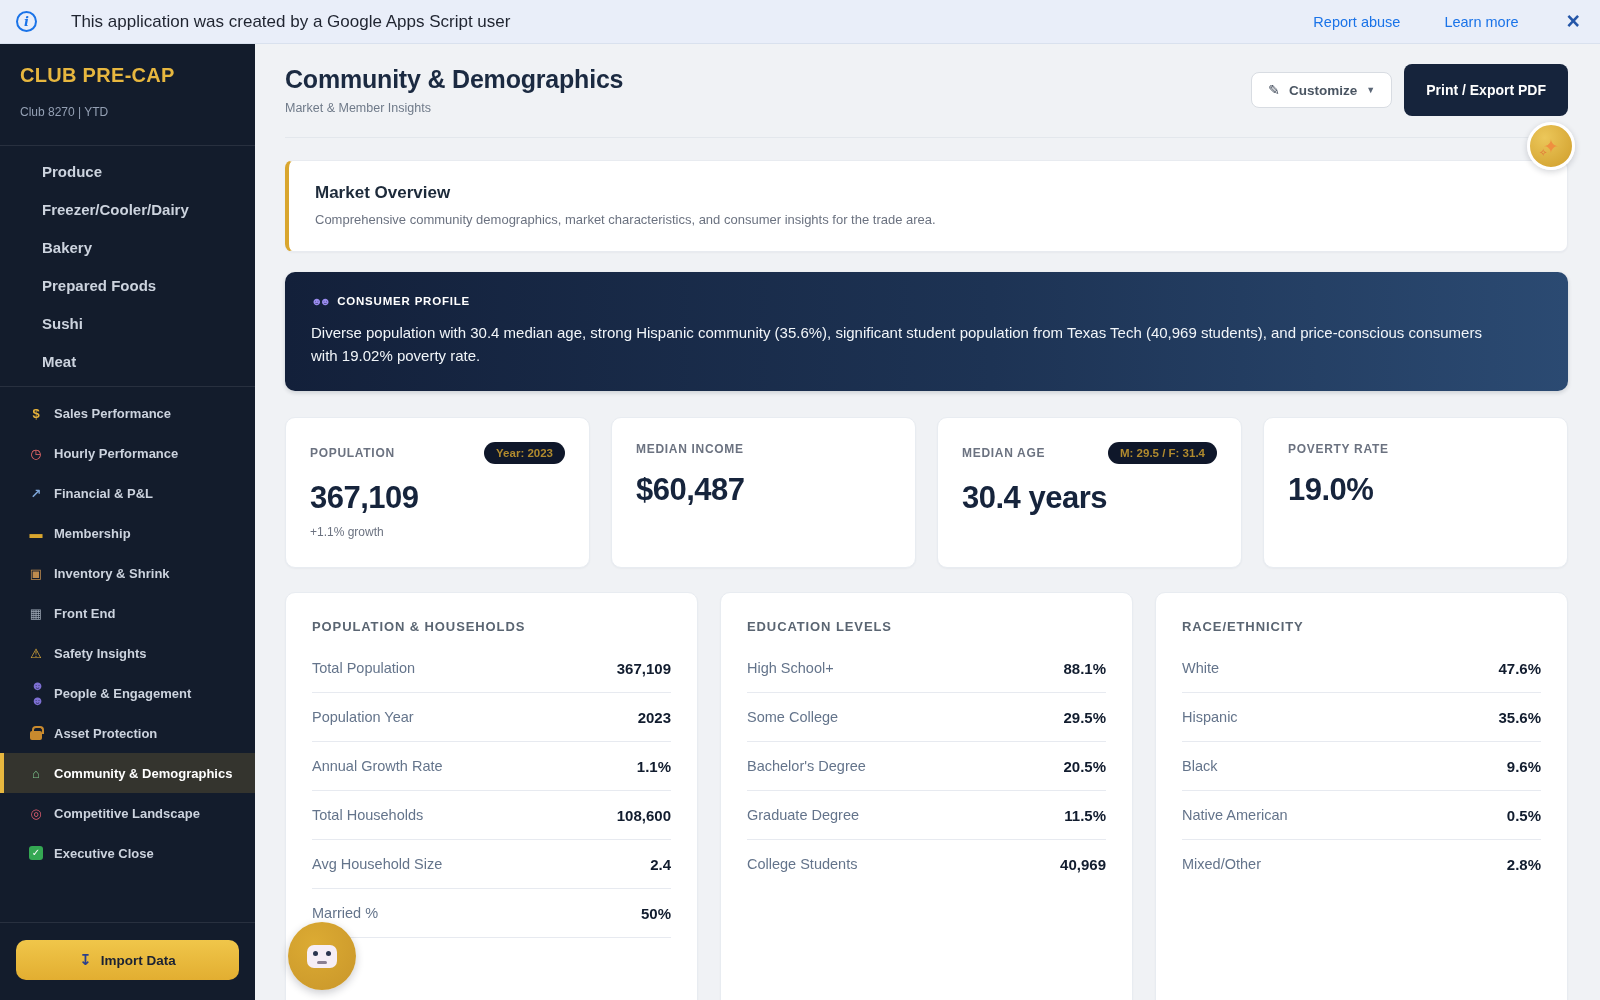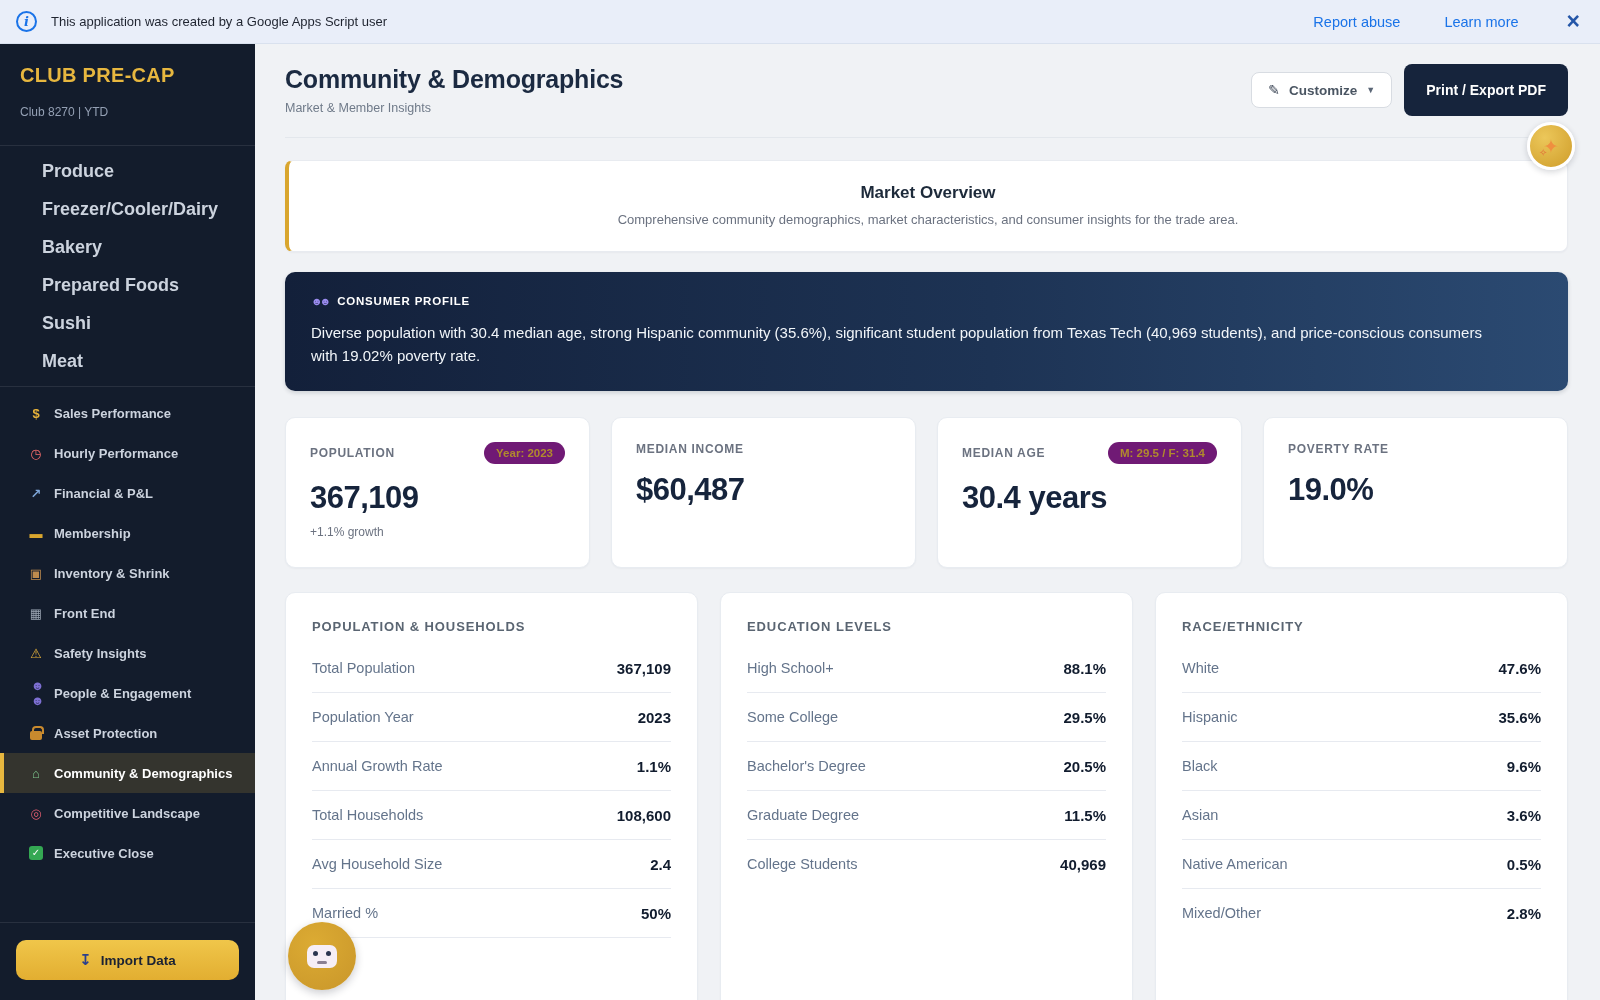--- a/index.html
+++ b/index.html
@@ -16,40 +16,40 @@
     position: absolute; top: 0; left: 0; width: 1600px; height: 44px;
     background: #e9eef9; border-bottom: 1px solid #d9e1ee;
     display: flex; align-items: center; padding: 0 16px; z-index: 40;
   }
   .info-icon {
     width: 21px; height: 21px; border: 2px solid #1a73e8; border-radius: 50%;
     color: #1a73e8; font-size: 13px; font-weight: 700; font-style: italic;
     display: flex; align-items: center; justify-content: center;
     font-family: "DejaVu Serif", serif; flex: 0 0 auto;
   }
-  .banner-msg { margin-left: 14px; font-size: 13px; color: #1f2430; margin-right: auto; }
+  .banner-msg { margin-left: 34px; font-size: 17px; color: #1f2430; margin-right: auto; }
   .banner-link { font-size: 14.5px; color: #1a73e8; text-decoration: none; cursor: pointer; }
   .banner-link + .banner-link { margin-left: 44px; }
   .banner-close {
     margin-left: 44px; font-size: 23px; font-weight: 700; color: #2456a8;
     line-height: 1; cursor: pointer; padding: 0 4px;
   }
 
   
   .sidebar {
     position: absolute; top: 44px; left: 0; width: 255px; height: 956px;
     background: #131c2c; z-index: 30; display: flex; flex-direction: column;
   }
   .side-head { padding: 20px 20px 26px; border-bottom: 1px solid rgba(255,255,255,0.09); }
   .side-title { color: #e7b73f; font-size: 20px; font-weight: 800; letter-spacing: 0.3px; }
   .side-sub { color: #94a0b4; font-size: 12px; margin-top: 18px; }
   .nav-group { padding: 6px 0; }
   .dept-item {
     height: 38px; display: flex; align-items: center; padding-left: 38px;
-    color: #ccd3de; font-size: 18px; font-weight: 600; cursor: pointer;
+    color: #ccd3de; font-size: 15px; font-weight: 600; cursor: pointer;
     border-left: 4px solid transparent;
   }
   .side-item {
     height: 40px; display: flex; align-items: center; padding-left: 22px;
     color: #ccd3de; font-size: 13px; font-weight: 600; cursor: pointer;
     border-left: 4px solid transparent;
   }
   .side-item .ic {
     width: 20px; margin-right: 8px; font-size: 13px; text-align: center;
     display: inline-flex; justify-content: center; flex: 0 0 auto;
@@ -103,21 +103,21 @@
   .btn-customize .caret { font-size: 9px; color: #5b6676; }
   .btn-print {
     height: 52px; padding: 0 22px; background: #16243c; border: none;
     border-radius: 8px; color: #ffffff; font-size: 14px; font-weight: 700;
     cursor: pointer; font-family: inherit;
   }
 
   
   .overview-card {
     margin-top: 22px; background: #fff; border: 1px solid #e8ebf0; border-left: 4px solid #d9a62e;
-    border-radius: 8px; padding: 22px 26px 24px; box-shadow: 0 1px 2px rgba(16,24,40,0.04); text-align: center;
+    border-radius: 8px; padding: 22px 26px 24px; box-shadow: 0 1px 2px rgba(16,24,40,0.04);
   }
   .overview-title { font-size: 17px; font-weight: 700; color: #1d2a3a; }
   .overview-desc { font-size: 13px; color: #6b7280; margin-top: 9px; }
 
   
   .consumer-card {
     margin-top: 20px; border-radius: 10px; padding: 23px 26px 24px;
     background: linear-gradient(90deg, #13203a 0%, #1d3354 55%, #2b4a72 100%);
     color: #fff; box-shadow: 0 2px 4px rgba(16,24,40,0.15);
   }
@@ -128,21 +128,21 @@
 
   
   .stats-row { margin-top: 26px; display: flex; gap: 21px; }
   .stat-card {
     flex: 1 1 0; height: 151px; background: #fff; border: 1px solid #e8ecf1;
     border-radius: 10px; padding: 24px 24px 0; box-shadow: 0 1px 2px rgba(16,24,40,0.04);
   }
   .stat-top { display: flex; align-items: center; justify-content: space-between; }
   .stat-label { font-size: 12px; font-weight: 700; color: #6b7280; letter-spacing: 0.7px; }
   .stat-badge {
-    background: #701a75; color: #b08a2e; font-size: 11.5px; font-weight: 700;
+    background: #0f172a; color: #b08a2e; font-size: 11.5px; font-weight: 700;
     padding: 5px 12px; border-radius: 999px; white-space: nowrap;
   }
   .stat-badge:empty { display: none; }
   .stat-value { margin-top: 16px; font-size: 31px; font-weight: 800; color: #16243c; letter-spacing: -0.5px; }
   .stat-sub { margin-top: 9px; font-size: 12px; color: #6b7280; }
   .stat-sub:empty { display: none; }
 
   
   .tables-row { margin-top: 24px; display: flex; gap: 22px; align-items: stretch; }
   .table-card {
@@ -410,24 +410,20 @@
         </div>
         <div class="trow">
           <span class="tlabel">Hispanic</span>
           <span class="tvalue">35.6%</span>
         </div>
         <div class="trow">
           <span class="tlabel">Black</span>
           <span class="tvalue">9.6%</span>
         </div>
         <div class="trow">
-          <span class="tlabel">Asian</span>
-          <span class="tvalue">3.6%</span>
-        </div>
-        <div class="trow">
           <span class="tlabel">Native American</span>
           <span class="tvalue">0.5%</span>
         </div>
         <div class="trow">
           <span class="tlabel">Mixed/Other</span>
           <span class="tvalue">2.8%</span>
         </div>
       </div>
     </div>
 

